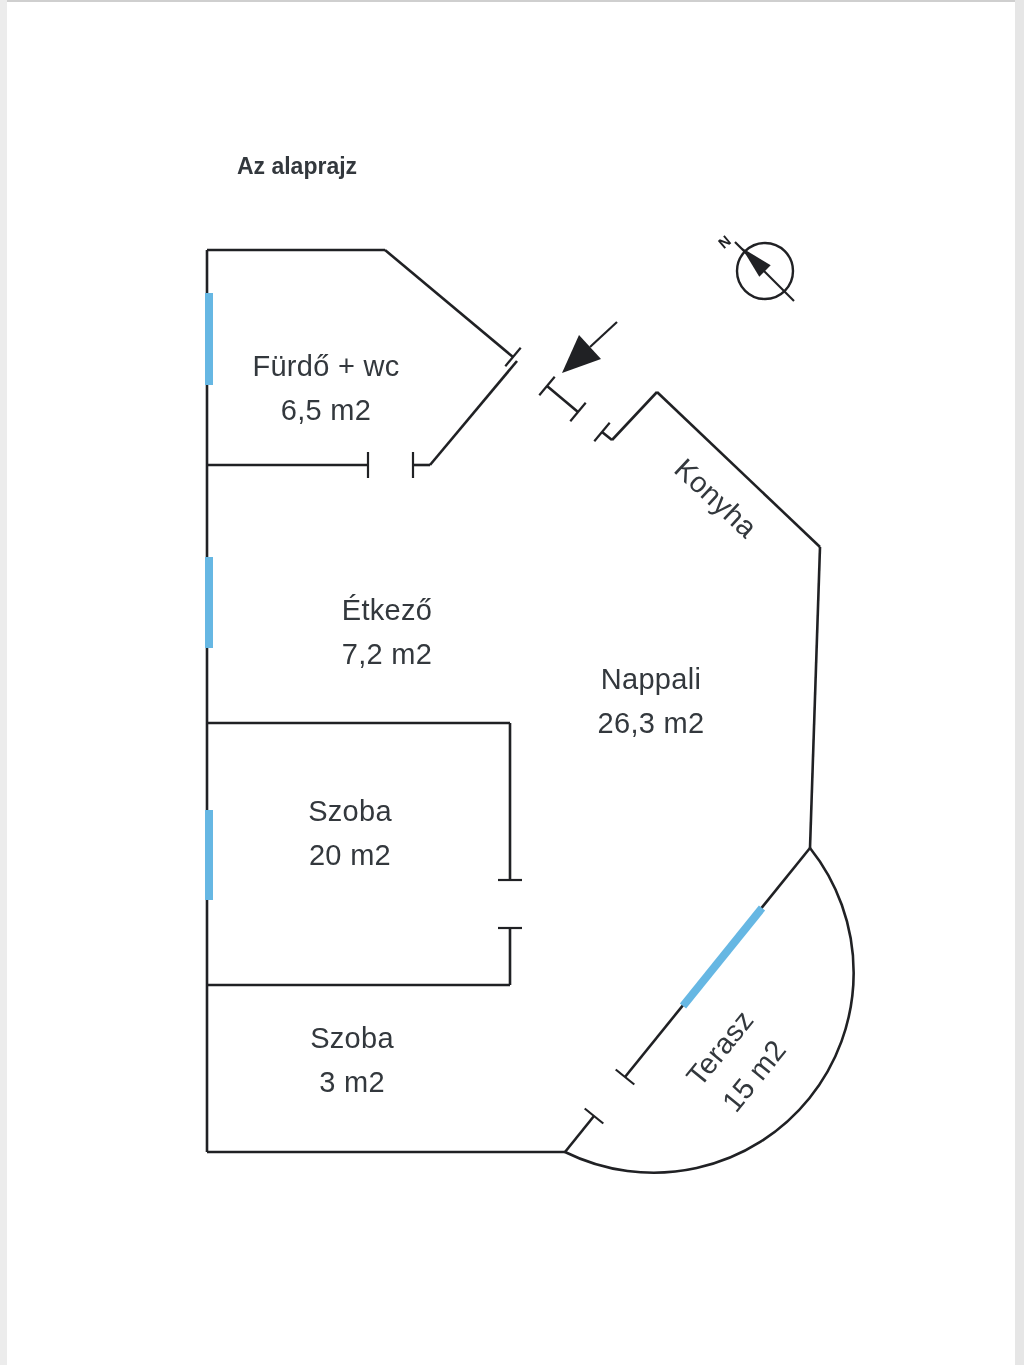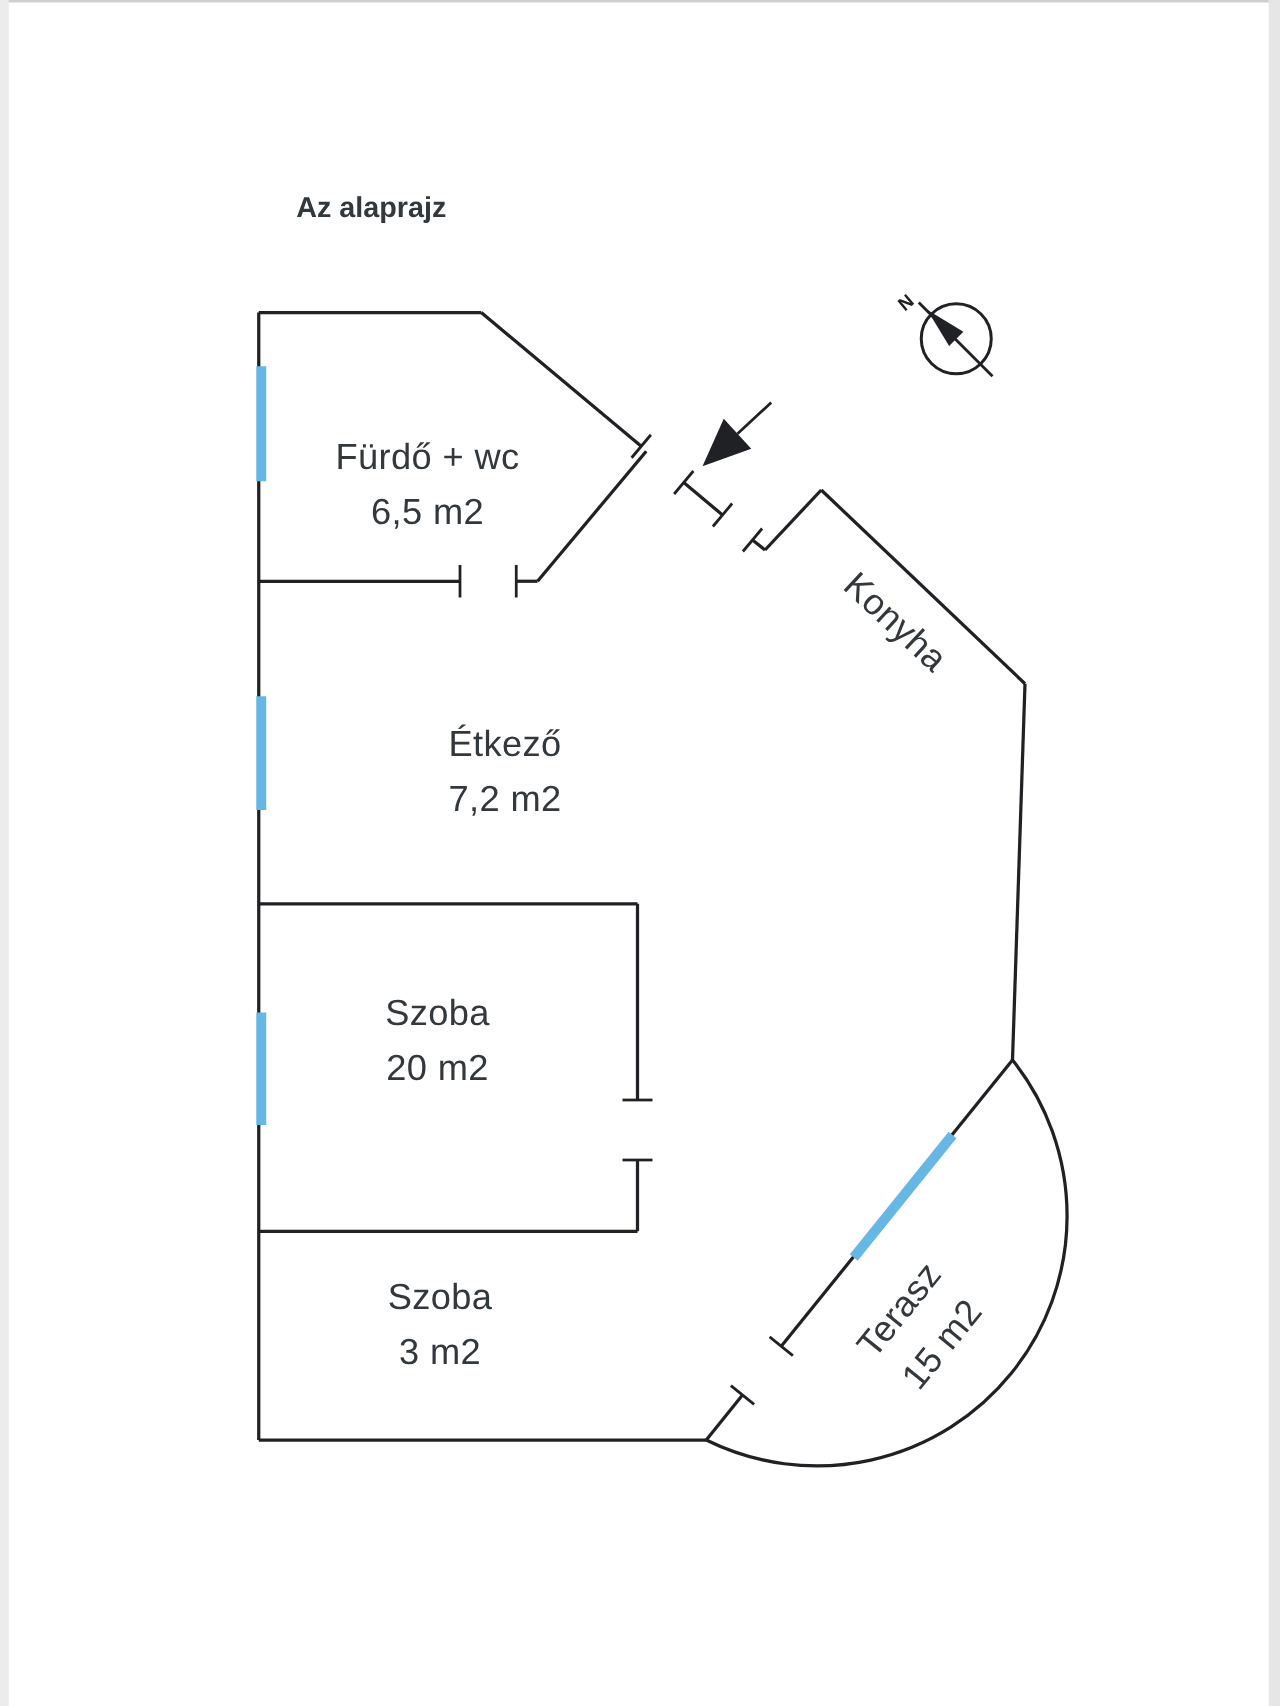--- a/index.html
+++ b/index.html
@@ -50,22 +50,22 @@
     position:absolute;
     transform:translate(-50%,-50%);
     text-align:center;
     font-size:29px;
     font-weight:500;
     line-height:44px;
     color:var(--text);
     letter-spacing:.3px;
     white-space:nowrap;
   }
-  .room-label.furdo{left:342px;top:388px;}
-  .room-label.etkezo{left:387px;top:618px;margin-left:17px;}
+  .room-label.furdo{left:326px;top:388px;}
+  .room-label.etkezo{left:387px;top:632px;}
   .room-label.nappali{left:651px;top:701px;}
   .room-label.szoba12{left:350px;top:833px;}
   .room-label.szoba9{left:352px;top:1060px;}
   .room-label.konyha{left:716px;top:498px;transform:translate(-50%,-50%) rotate(43deg);}
   .room-label.terasz{left:737px;top:1062px;transform:translate(-50%,-50%) rotate(-51deg);}
 </style>
 </head>
 <body>
 
 <div class="canvas">
@@ -145,20 +145,24 @@
 
   <div class="room-label etkezo">
     <div>Étkező</div>
     <div>7,2 m2</div>
   </div>
 
   <div class="room-label konyha">
     <div>Konyha</div>
   </div>
 
+  <div class="room-label nappali">
+    <div>Nappali</div>
+    <div>26,3 m2</div>
+  </div>
 
   <div class="room-label szoba12">
     <div>Szoba</div>
     <div>20 m2</div>
   </div>
 
   <div class="room-label szoba9">
     <div>Szoba</div>
     <div>3 m2</div>
   </div>

